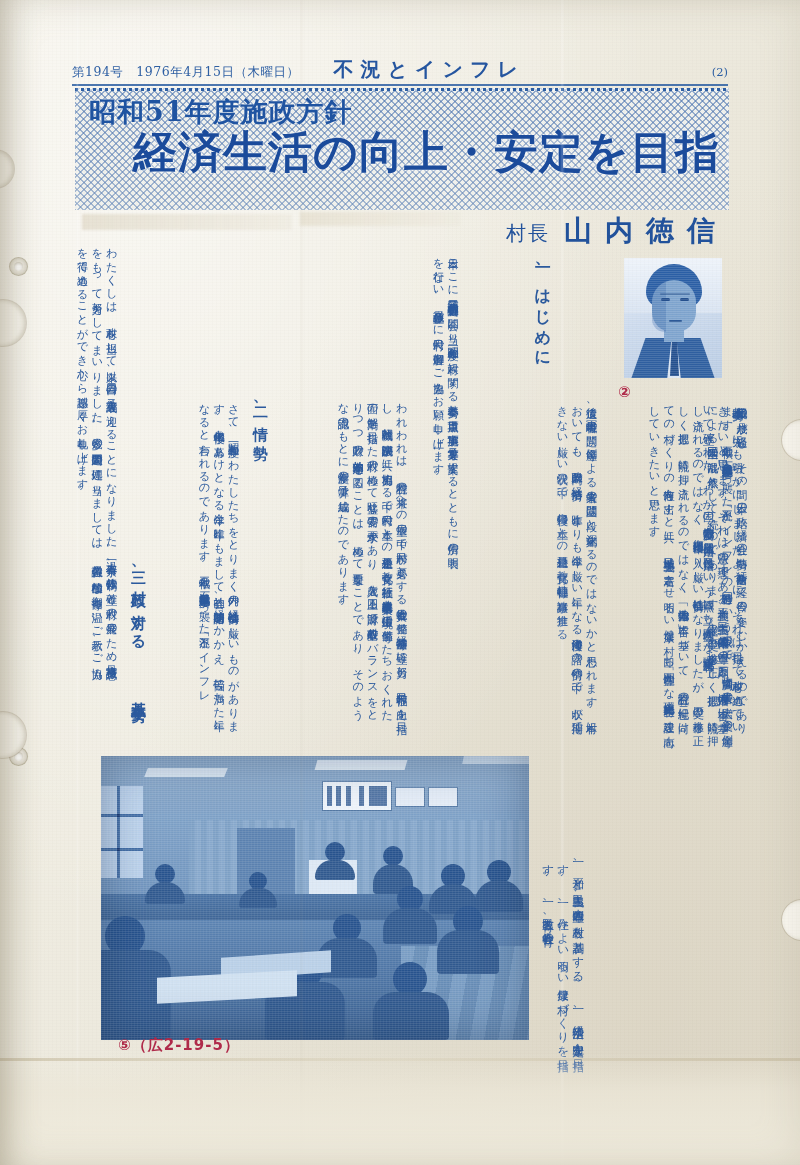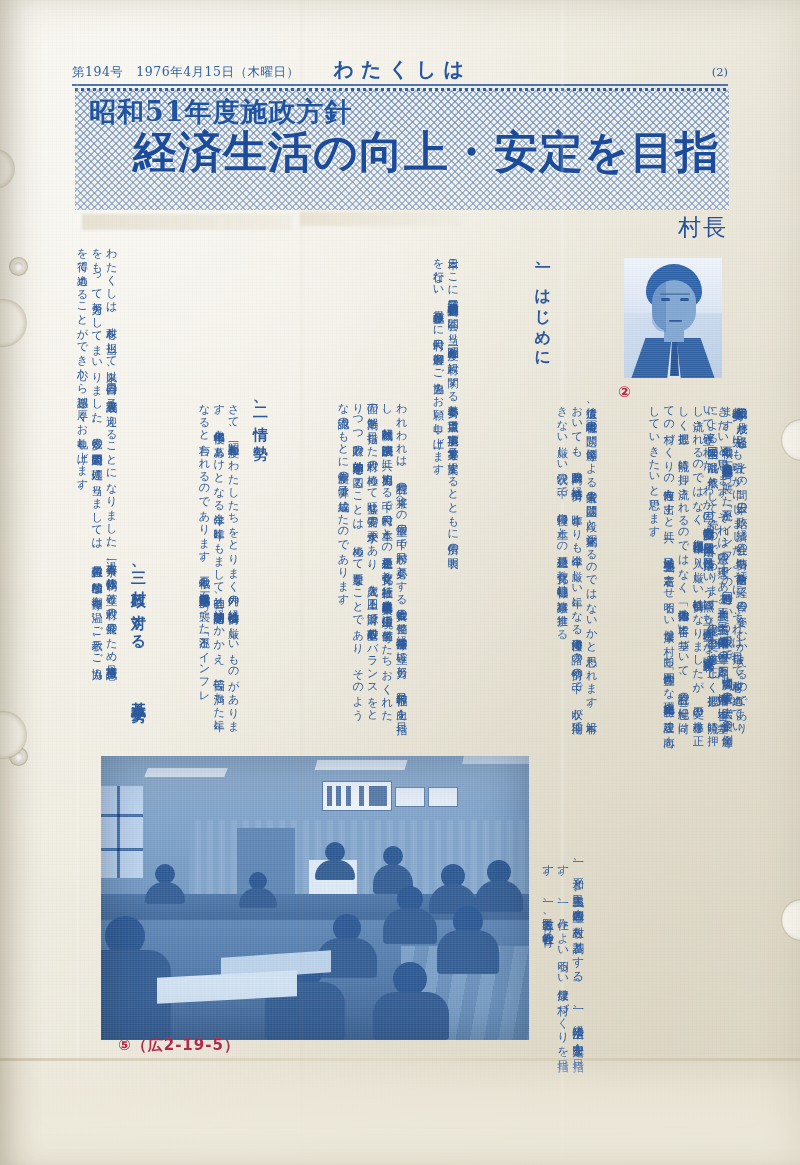--- a/index.html
+++ b/index.html
@@ -99,21 +99,21 @@
     position:absolute;left:300px;top:212px;width:160px;height:14px;
     background:linear-gradient(90deg, rgba(205,192,160,.30), rgba(205,192,160,.05));
     filter:blur(1.4px);
   }
 
   
   #byline{
     position:absolute;right:72px;top:212px;
     display:flex;align-items:baseline;color:#21529c;white-space:nowrap;
   }
-  #byline-role{font-size:23px;letter-spacing:2px;}
+  #byline-role{font-size:20px;letter-spacing:2px;}
   #byline-name{font-size:28px;font-weight:700;letter-spacing:13px;margin-left:14px;}
 
   
   #portrait{
     position:absolute;left:624px;top:258px;width:98px;height:120px;
     overflow:hidden;
     background:linear-gradient(180deg,#dfe7f2 0%,#c6d6ea 100%);
   }
   .pt{position:absolute;}
   #pt-bg{inset:0;background:linear-gradient(160deg,#e7eef7 0%,#cddbee 45%,#b9cce4 100%);}
@@ -259,36 +259,37 @@
   </div>
   <div class="notch" style="top:300px;width:46px;height:46px;"></div>
   <div class="notch" style="top:712px;width:46px;height:46px;"></div>
   <div class="notch" style="top:150px;width:38px;height:38px;left:-24px;"></div>
 
   <div class="notch" style="left:auto;right:-22px;top:420px;width:40px;height:40px;"></div>
   <div class="notch" style="left:auto;right:-22px;top:900px;width:40px;height:40px;"></div>
 
   <div id="masthead">
     <span id="mh-issue">第194号　1976年4月15日（木曜日）</span>
-    <span id="mh-title">わたくしは</span>
+    <span id="mh-title">不況とインフレ</span>
     <span id="mh-page">(2)</span>
   </div>
   <div id="mh-rule"></div>
 
   <div id="band">
     <div id="band-wash"></div>
     <div id="band-topline"></div>
     <div class="hl" id="hl-kicker">昭和51年度施政方針</div>
     <div class="hl" id="hl-main">経済生活の向上・安定を目指し</div>
   </div>
   <div id="ghost"></div>
   <div id="ghost2"></div>
 
   <div id="byline">
     <span id="byline-role">村長</span>
+    <span id="byline-name">山内徳信</span>
   </div>
 
   <div id="portrait">
     <div class="pt" id="pt-bg"></div>
     <div class="pt" id="pt-wall"></div>
     <div class="pt" id="pt-body"></div>
     <div class="pt" id="pt-shirt"></div>
     <div class="pt" id="pt-tie"></div>
     <div class="pt" id="pt-neck"></div>
     <div class="pt" id="pt-hair"></div>

